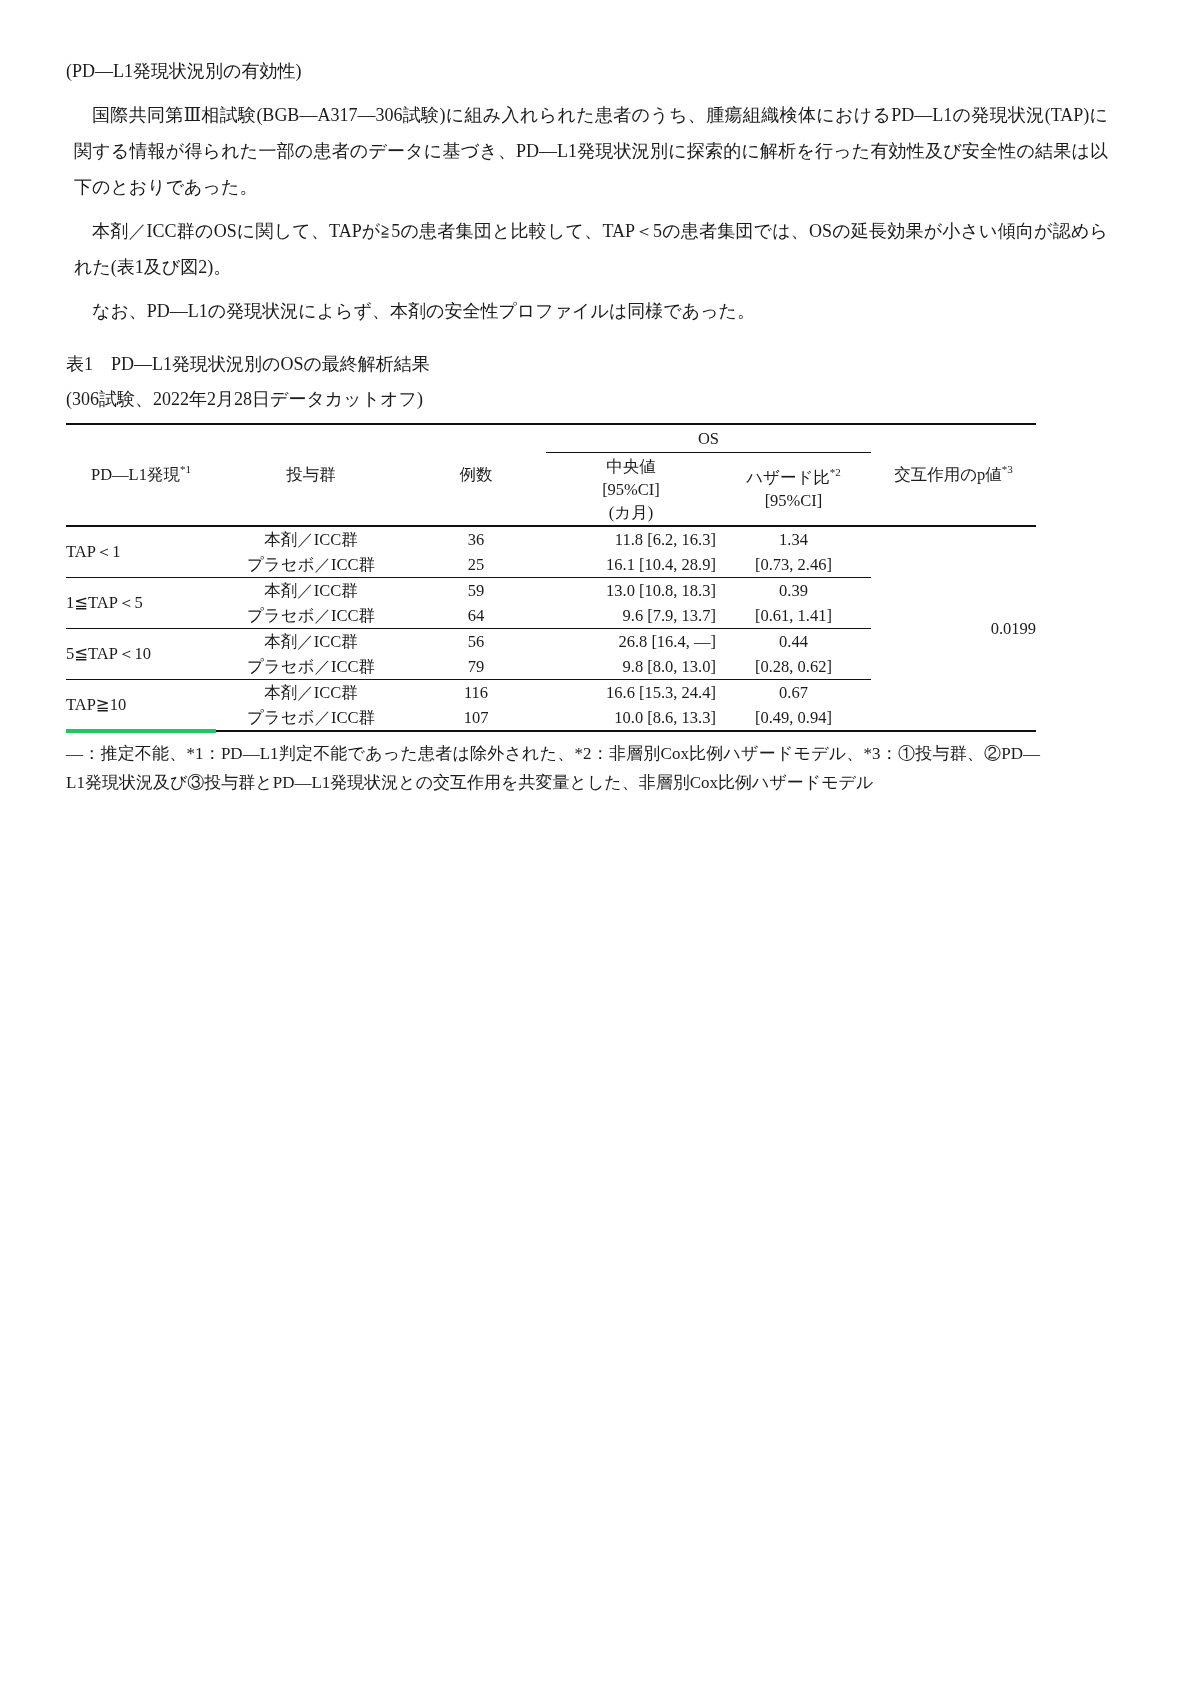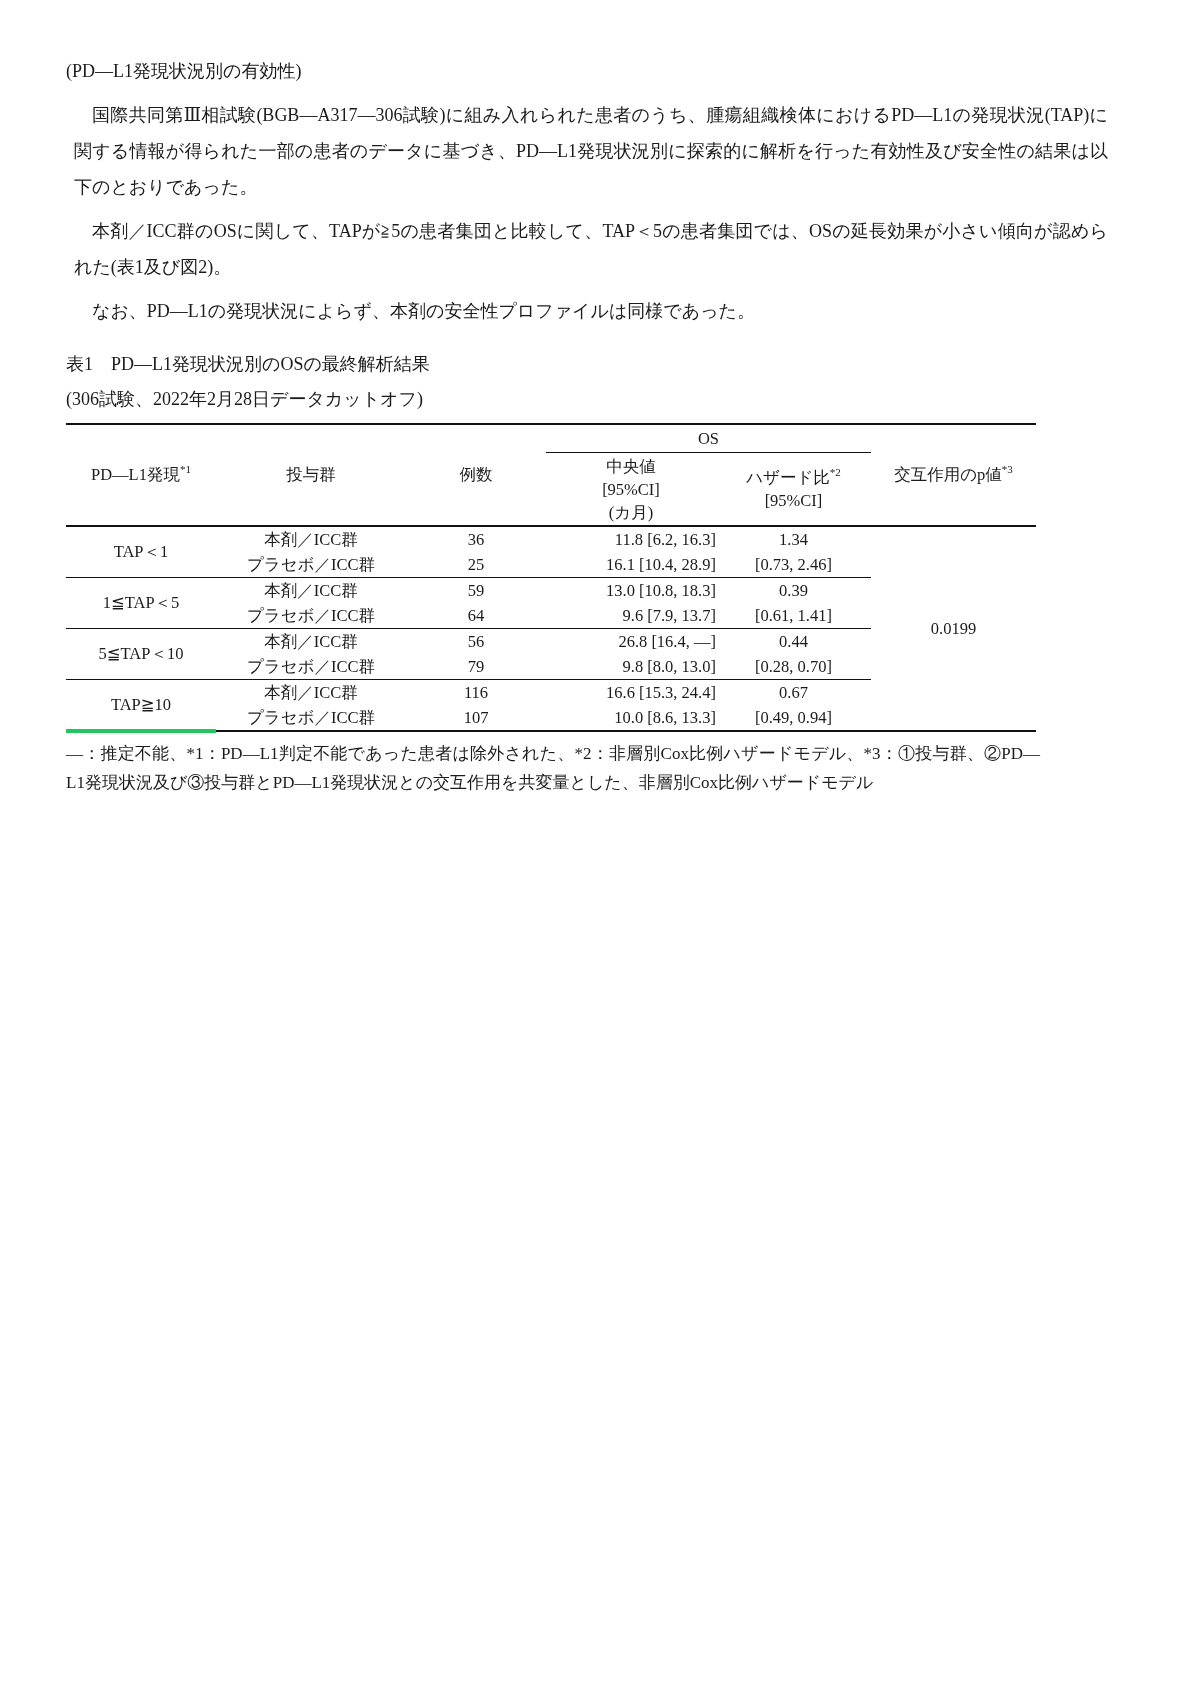--- a/index.html
+++ b/index.html
@@ -21,22 +21,22 @@
   th.hsep{border-bottom:2px solid #111;vertical-align:middle;text-align:center;}
   th.os-head{border-bottom:1px solid #111;height:27px;vertical-align:middle;text-align:center;}
   thead tr.r2 th{height:72px;}
   .hl{display:block;line-height:23px;text-align:center;}
   sup{font-size:11px;position:relative;top:-1px;line-height:0;}
   tbody td{height:25px;vertical-align:middle;}
   td.c-arm{text-align:center;margin-top:20px;}
   td.c-n{text-align:center;}
   td.c-median{text-align:right;padding-left:8px;}
   td.c-hr{text-align:center;margin-top:48px;}
-  td.group-label{text-align:center;border-bottom:1px solid #111;}
-  td.p-cell{text-align:center;vertical-align:middle;border-bottom:2px solid #111;}
+  td.group-label{text-align:left;border-bottom:1px solid #111;}
+  td.p-cell{text-align:right;vertical-align:middle;border-bottom:2px solid #111;}
   tr.group-end td{border-bottom:1px solid #111;}
   tr.last-row td{border-bottom:2px solid #111;}
   td.group-label.last{border-bottom:4px solid #22c55e;}
   .footnote{margin-top:6px;font-size:17px;line-height:29px;width:974px;text-align:justify;}
 </style>
 </head>
 <body>
 
 <div class="page">
 
@@ -113,21 +113,21 @@
         <td rowspan="2" class="group-label">5≦TAP＜10</td>
         <td class="c-arm">本剤／ICC群</td>
         <td class="c-n">56</td>
         <td class="c-median">26.8 [16.4, —]</td>
         <td class="c-hr">0.44</td>
       </tr>
       <tr class="group-end">
         <td class="c-arm">プラセボ／ICC群</td>
         <td class="c-n">79</td>
         <td class="c-median">9.8 [8.0, 13.0]</td>
-        <td class="c-hr">[0.28, 0.70]</td>
+        <td class="c-hr">[0.28, 0.62]</td>
       </tr>
 
       <tr>
         <td rowspan="2" class="group-label last">TAP≧10</td>
         <td class="c-arm">本剤／ICC群</td>
         <td class="c-n">116</td>
         <td class="c-median">16.6 [15.3, 24.4]</td>
         <td class="c-hr">0.67</td>
       </tr>
       <tr class="last-row">

